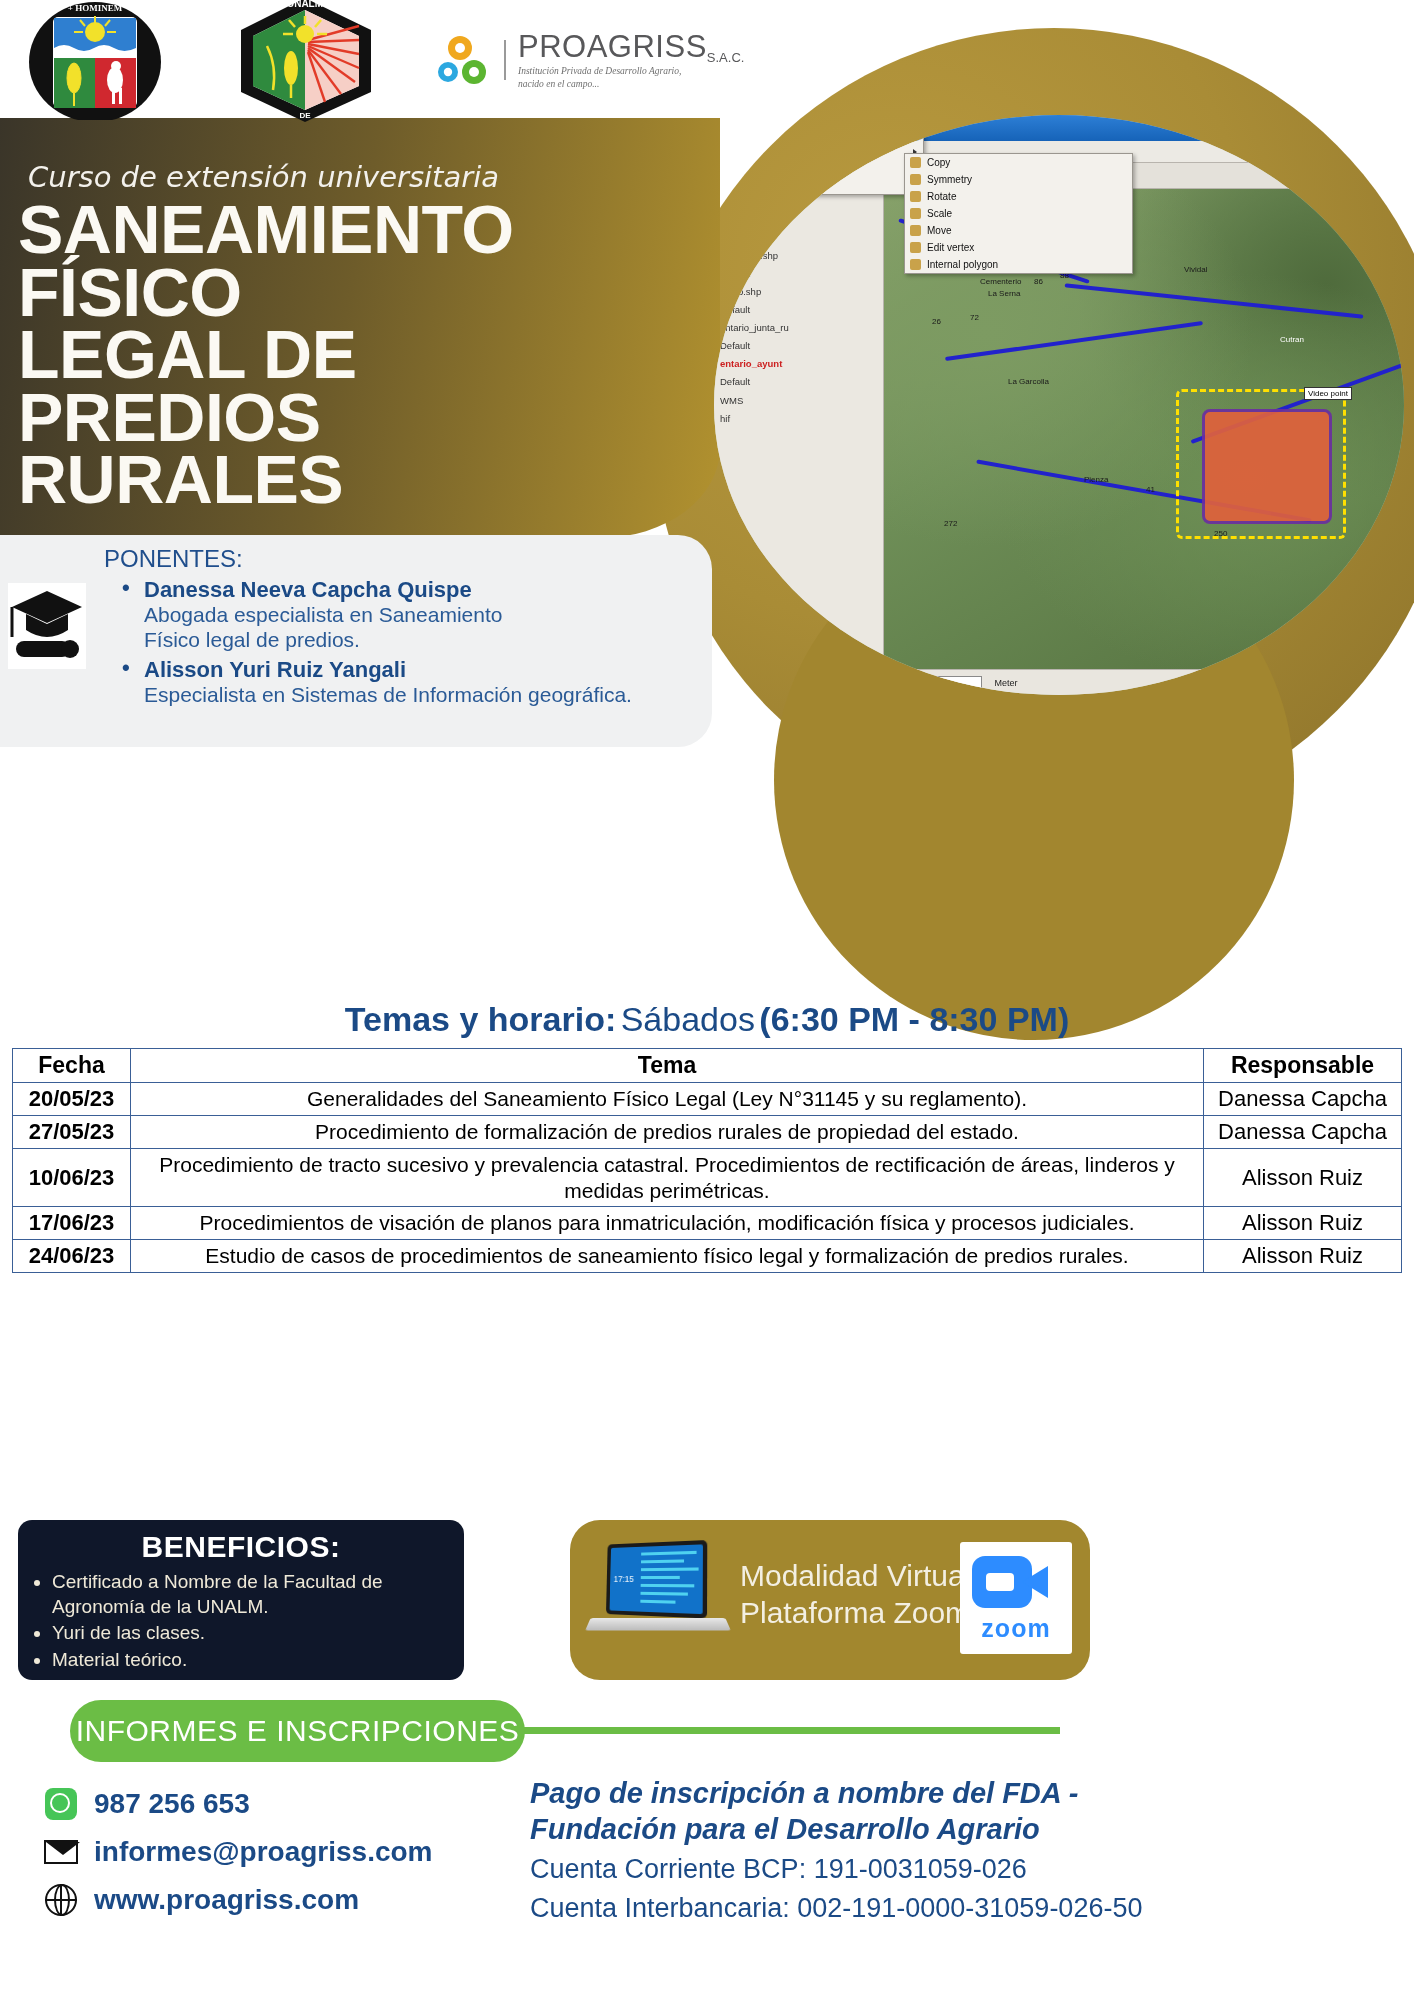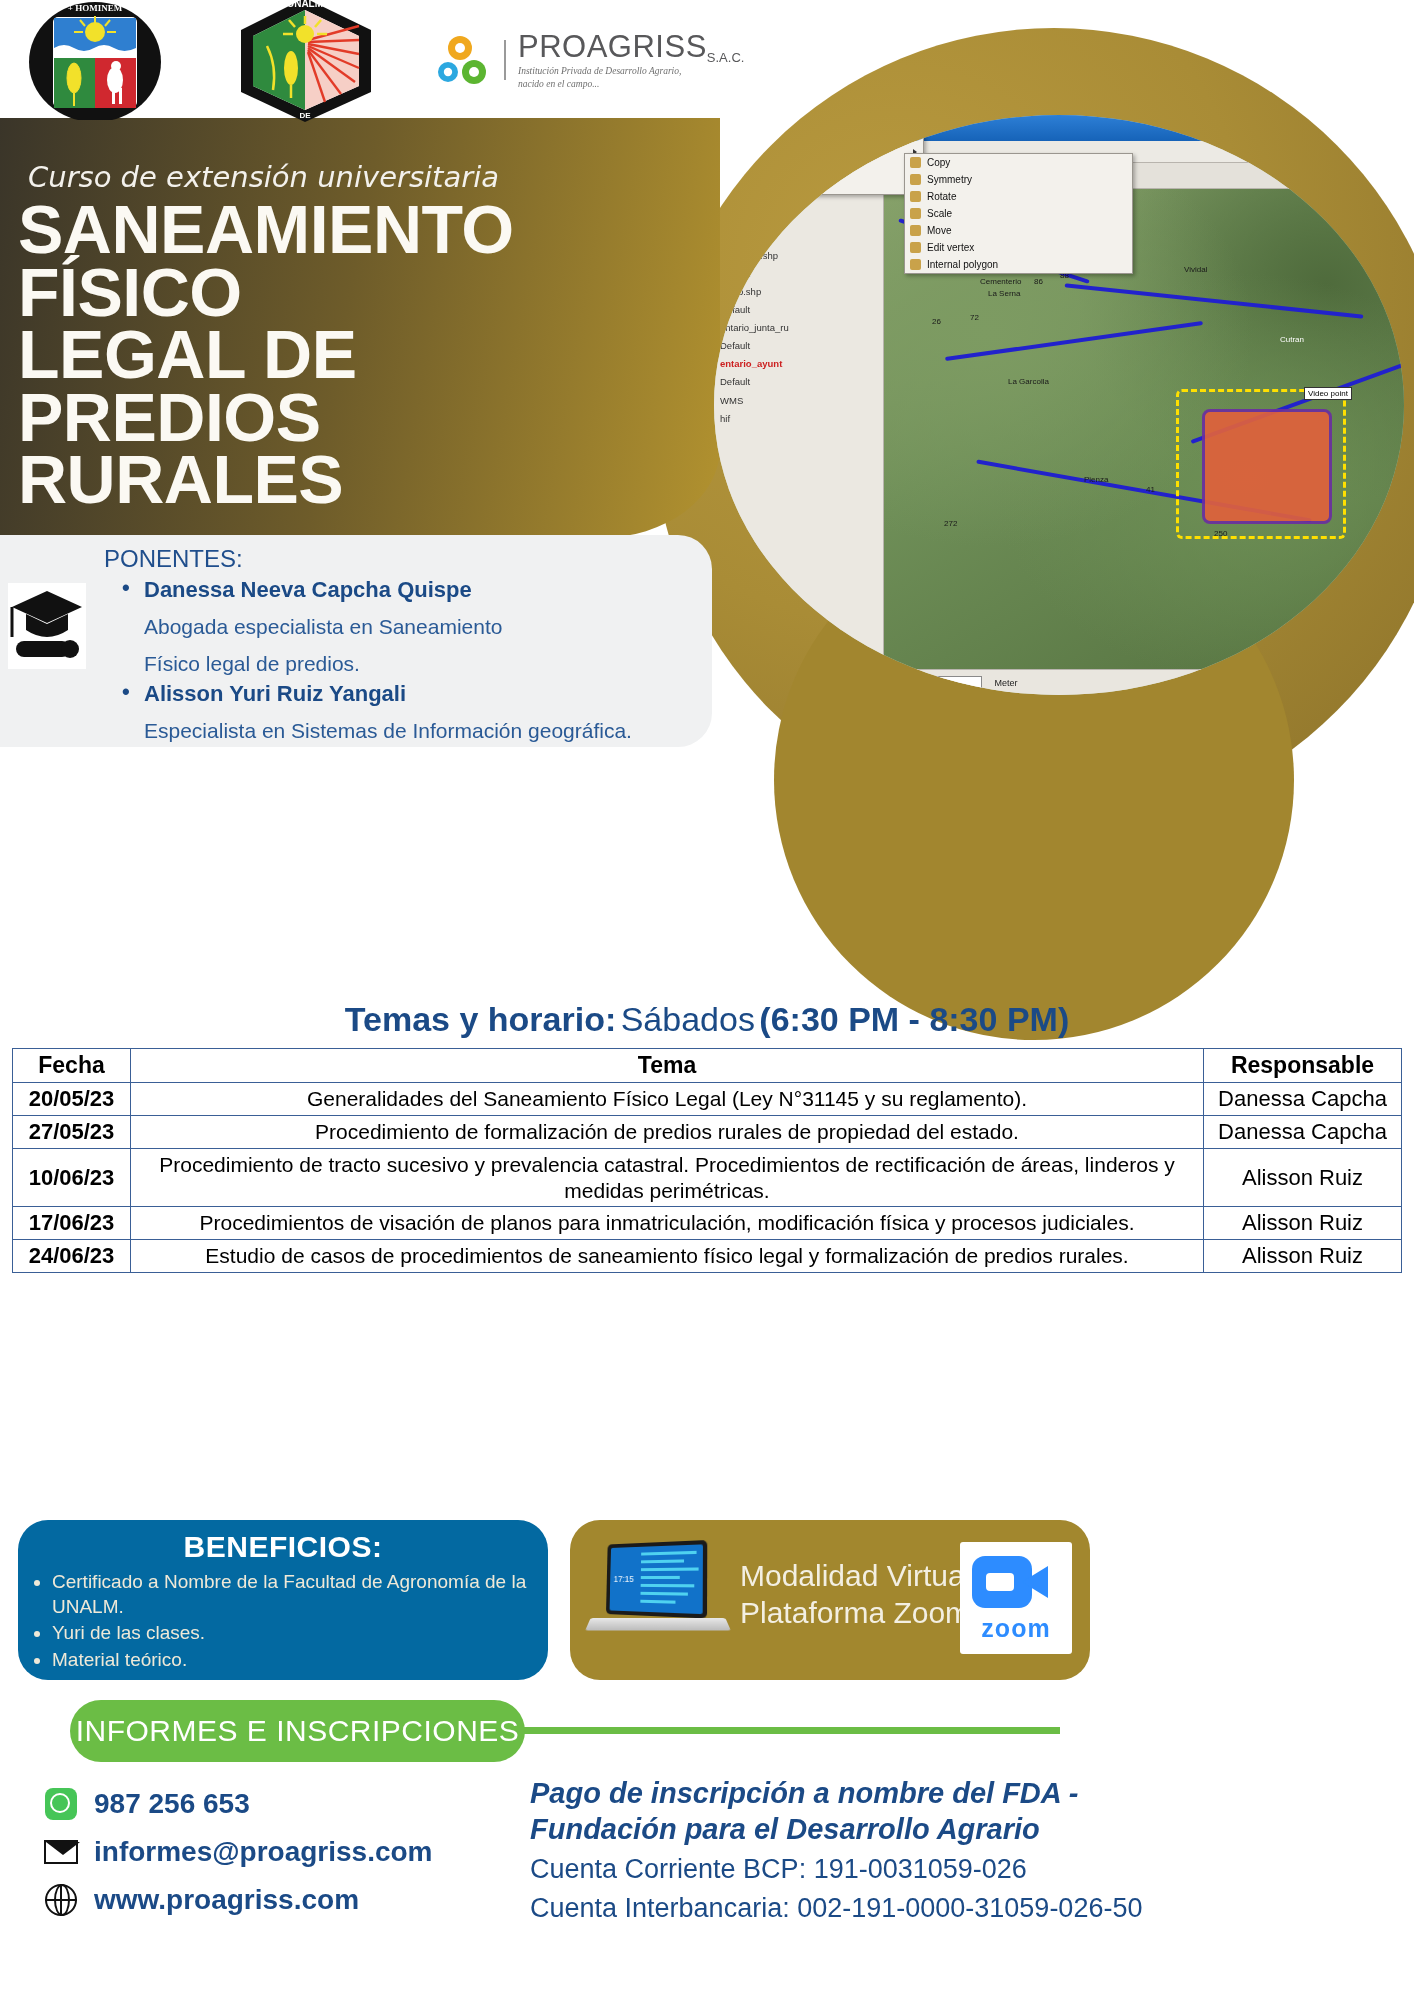--- a/index.html
+++ b/index.html
@@ -174,21 +174,21 @@
   .pon-item { margin-bottom: 4px; }
   .pon-name {
     font-size: 22px; color: #1b4a86; font-weight: 700;
     position: relative; padding-left: 26px;
   }
   .pon-name::before {
     content: "\2022"; position: absolute; left: 4px; top: -2px;
     font-size: 22px; color: #1b4a86;
   }
   .pon-desc {
-    font-size: 21px; color: #2a5a96; padding-left: 26px; line-height: 1.18; margin-top: 12px;
+    font-size: 21px; color: #2a5a96; padding-left: 26px; line-height: 1.18;
   }
   .grad-icon {
     position: absolute; left: 8px; top: 48px;
     width: 78px; height: 86px; background: #ffffff;
   }
 
   
   .sched-head {
     position: absolute; left: 0; top: 1000px; width: 1414px;
     text-align: center; white-space: nowrap;
@@ -221,23 +221,23 @@
   table.sched td.tema {
     font-size: 21px; text-align: center; line-height: 1.22;
   }
   table.sched td.resp {
     font-size: 22px; text-align: center; width: 198px; white-space: nowrap;
   }
 
   
   .beneficios {
     position: absolute; left: 18px; top: 1520px;
-    width: 530px; height: 160px;
-    background: #0369a1;
-    border-radius: 30px;
+    width: 446px; height: 160px;
+    background: #0f172a;
+    border-radius: 14px;
     z-index: 10;
   }
   .beneficios h3 {
     text-align: center; color: #fff; font-size: 30px;
     font-weight: 700; margin-top: 10px; letter-spacing: .5px;
   }
   .beneficios ul { margin: 6px 0 0 34px; color: #efe9d8; font-size: 19px; line-height: 1.3; }
   .beneficios li { margin-bottom: 2px; }
 
   

